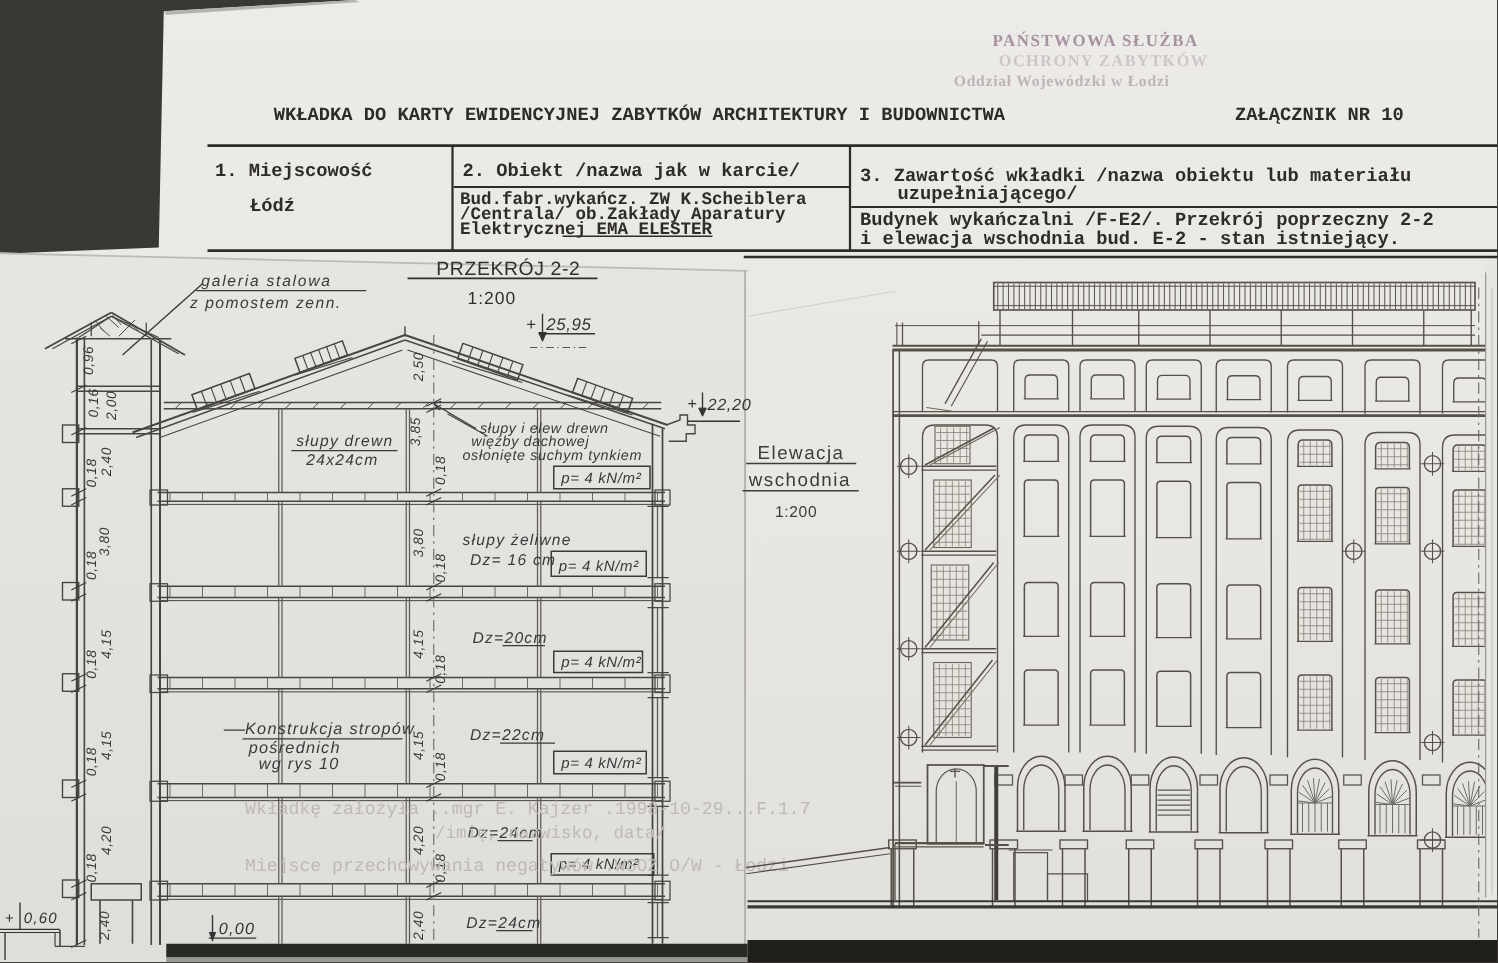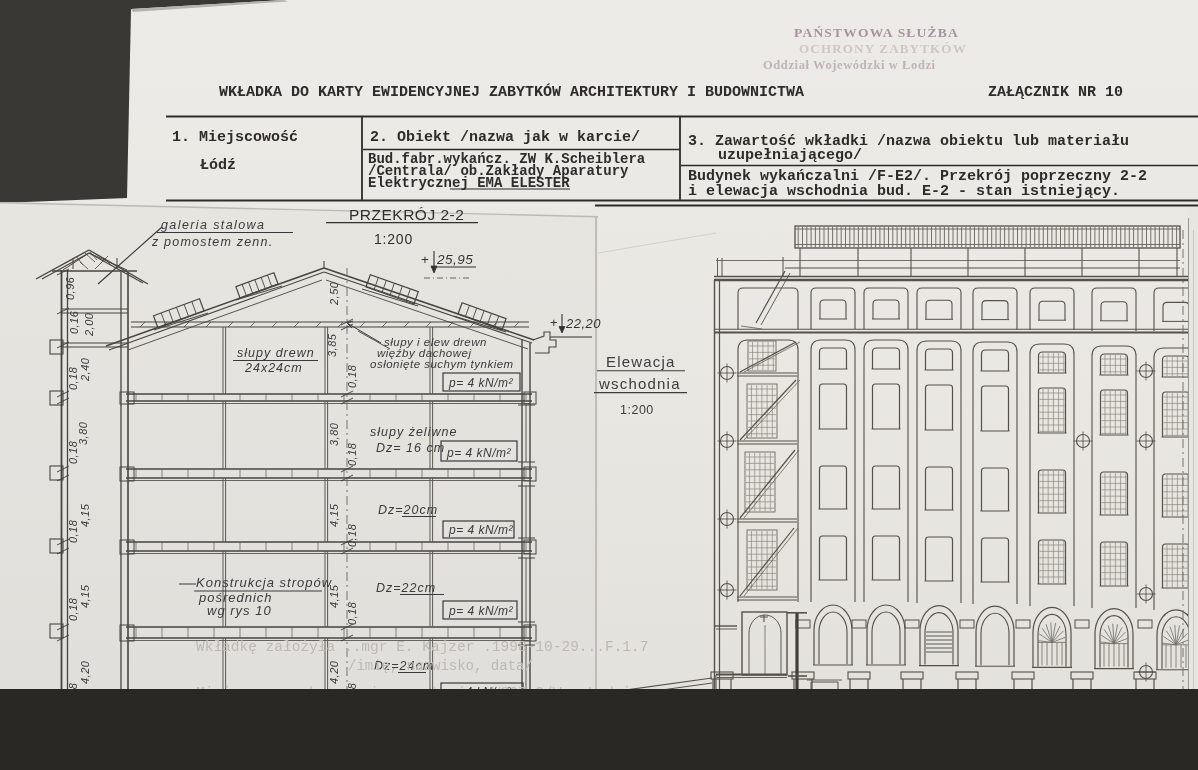--- a/index.html
+++ b/index.html
@@ -1,16 +1,16 @@
 <!DOCTYPE html>
 <html><head>
 <meta charset="utf-8">
 <style>
 html,body { margin:0; padding:0; background:#2a2824; }
-.page { position:relative; width:1198px; height:689px; overflow:hidden;
+.page { position:relative; width:1198px; height:770px; overflow:hidden;
   font-family:"Liberation Sans", sans-serif; }
 svg { display:block; filter: blur(0.25px); }
 </style>
 </head>
 <body>
 <div class="page">
 <svg width="1198" height="770" viewBox="0 0 1198 770">
 <defs>
         <linearGradient id="gmain" x1="0" y1="0" x2="0" y2="1">
           <stop offset="0" stop-color="#edebe7"></stop>

